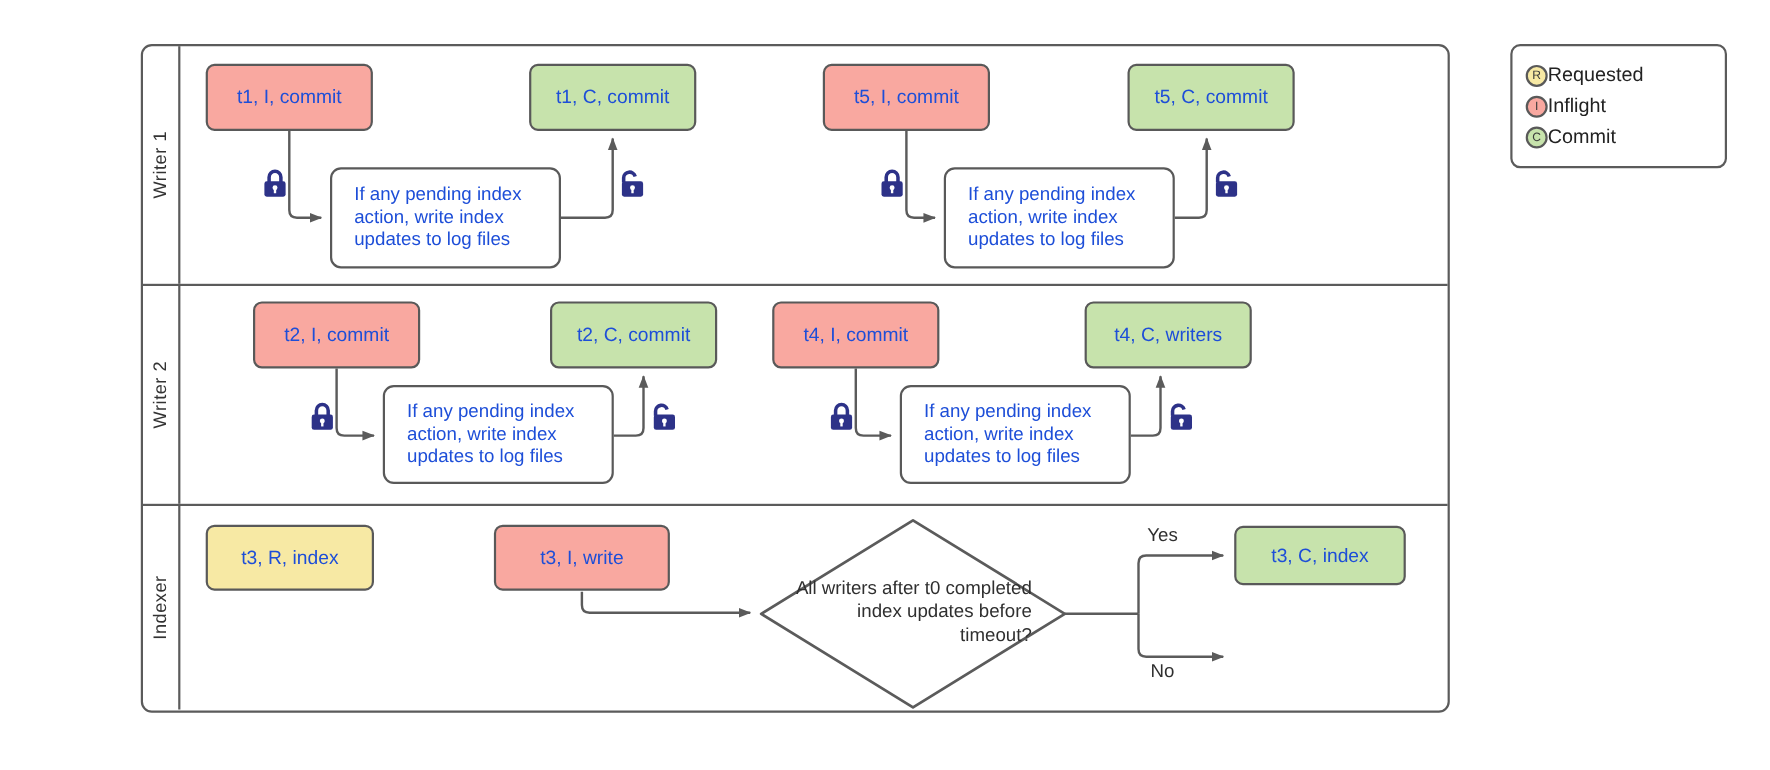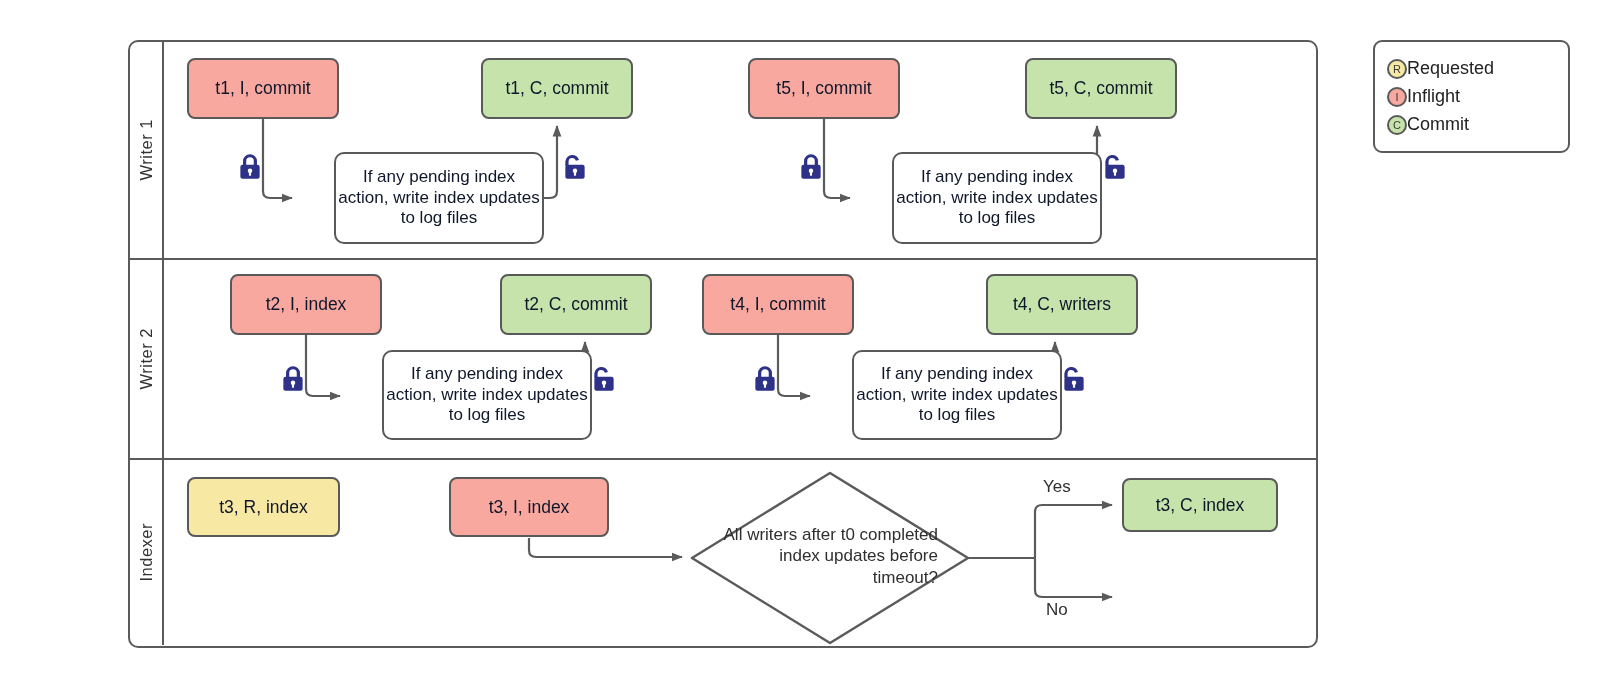--- a/index.html
+++ b/index.html
@@ -14,26 +14,26 @@
   .lane-1{height:216px;}
   .lane-2{height:200px;}
   .lane-3{height:187px;}
   .lane-label-cell{width:34px;border-right:2.5px solid #5b5b5b;box-sizing:border-box;
                    display:flex;align-items:center;justify-content:center;}
   .lane-label{writing-mode:vertical-rl;transform:rotate(180deg);
               font-size:16.5px;color:#333;letter-spacing:.5px;white-space:nowrap;}
 
   
   .node{position:absolute;box-sizing:border-box;border:2.5px solid #595959;border-radius:8px;
-        display:flex;align-items:center;justify-content:center;text-align:center;
-        font-size:17.5px;color:#0f172a;line-height:1.2;}
+        display:flex;align-items:center;justify-content:center;text-align:left;
+        font-size:17.5px;color:#1d4ed8;line-height:1.2;}
   .inflight{background:#f9a8a0;}
   .commit{background:#c7e3ac;}
   .requested{background:#f7e9a4;}
-  .process{background:#ffffff;border-radius:10px;font-size:17px;padding:2px 0;margin-left:34px;}
+  .process{background:#ffffff;border-radius:10px;font-size:17px;padding:2px 20px;}
 
   
   svg.overlay{position:absolute;left:0;top:0;pointer-events:none;}
   .conn{fill:none;stroke:#5b5b5b;stroke-width:2.2px;}
   .diamond{fill:#ffffff;stroke:#5b5b5b;stroke-width:2.5px;stroke-linejoin:round;}
 
   .decision-text{position:absolute;left:722px;top:524px;width:216px;text-align:right;
                  font-size:17px;line-height:1.26;color:#2f2f2f;}
   .branch-label{position:absolute;font-size:17px;color:#2f2f2f;}
   .branch-yes{left:1043px;top:477px;}
@@ -102,29 +102,29 @@
     <path class="conn" marker-end="url(#arrow)" d="M1035 558 L1035 590 Q1035 597 1042 597 L1112 597"></path>
   </svg>
 
   <div class="node inflight" style="left:187px;top:58px;width:152px;height:61px">t1, I, commit</div>
   <div class="node process" style="left:300px;top:152px;width:210px;height:92px">If any pending index action, write index updates to log files</div>
   <div class="node commit" style="left:481px;top:58px;width:152px;height:61px">t1, C, commit</div>
   <div class="node inflight" style="left:748px;top:58px;width:152px;height:61px">t5, I, commit</div>
   <div class="node process" style="left:858px;top:152px;width:210px;height:92px">If any pending index action, write index updates to log files</div>
   <div class="node commit" style="left:1025px;top:58px;width:152px;height:61px">t5, C, commit</div>
 
-  <div class="node inflight" style="left:230px;top:274px;width:152px;height:61px">t2, I, index</div>
+  <div class="node inflight" style="left:230px;top:274px;width:152px;height:61px">t2, I, commit</div>
   <div class="node process" style="left:348px;top:350px;width:210px;height:90px">If any pending index action, write index updates to log files</div>
   <div class="node commit" style="left:500px;top:274px;width:152px;height:61px">t2, C, commit</div>
   <div class="node inflight" style="left:702px;top:274px;width:152px;height:61px">t4, I, commit</div>
   <div class="node process" style="left:818px;top:350px;width:210px;height:90px">If any pending index action, write index updates to log files</div>
   <div class="node commit" style="left:986px;top:274px;width:152px;height:61px">t4, C, writers</div>
 
   <div class="node requested" style="left:187px;top:477px;width:153px;height:60px">t3, R, index</div>
-  <div class="node inflight" style="left:449px;top:477px;width:160px;height:60px">t3, I, index</div>
+  <div class="node inflight" style="left:449px;top:477px;width:160px;height:60px">t3, I, write</div>
   <div class="decision-text">All writers after t0 completed index updates before timeout?</div>
   <div class="branch-label branch-yes">Yes</div>
   <div class="branch-label branch-no">No</div>
   <div class="node commit" style="left:1122px;top:478px;width:156px;height:54px">t3, C, index</div>
 
   <svg class="lock" style="left:237px;top:152px" viewBox="0 0 24 28">
     <path class="shackle" d="M7 13 V8.5 a5 5 0 0 1 10 0 V13"></path>
       <rect class="body" x="3" y="12" width="18" height="13" rx="2"></rect>
     <circle class="keyhole" cx="12" cy="17.5" r="2.1"></circle>
       <rect class="keyhole" x="11" y="17.5" width="2" height="4.6"></rect>

